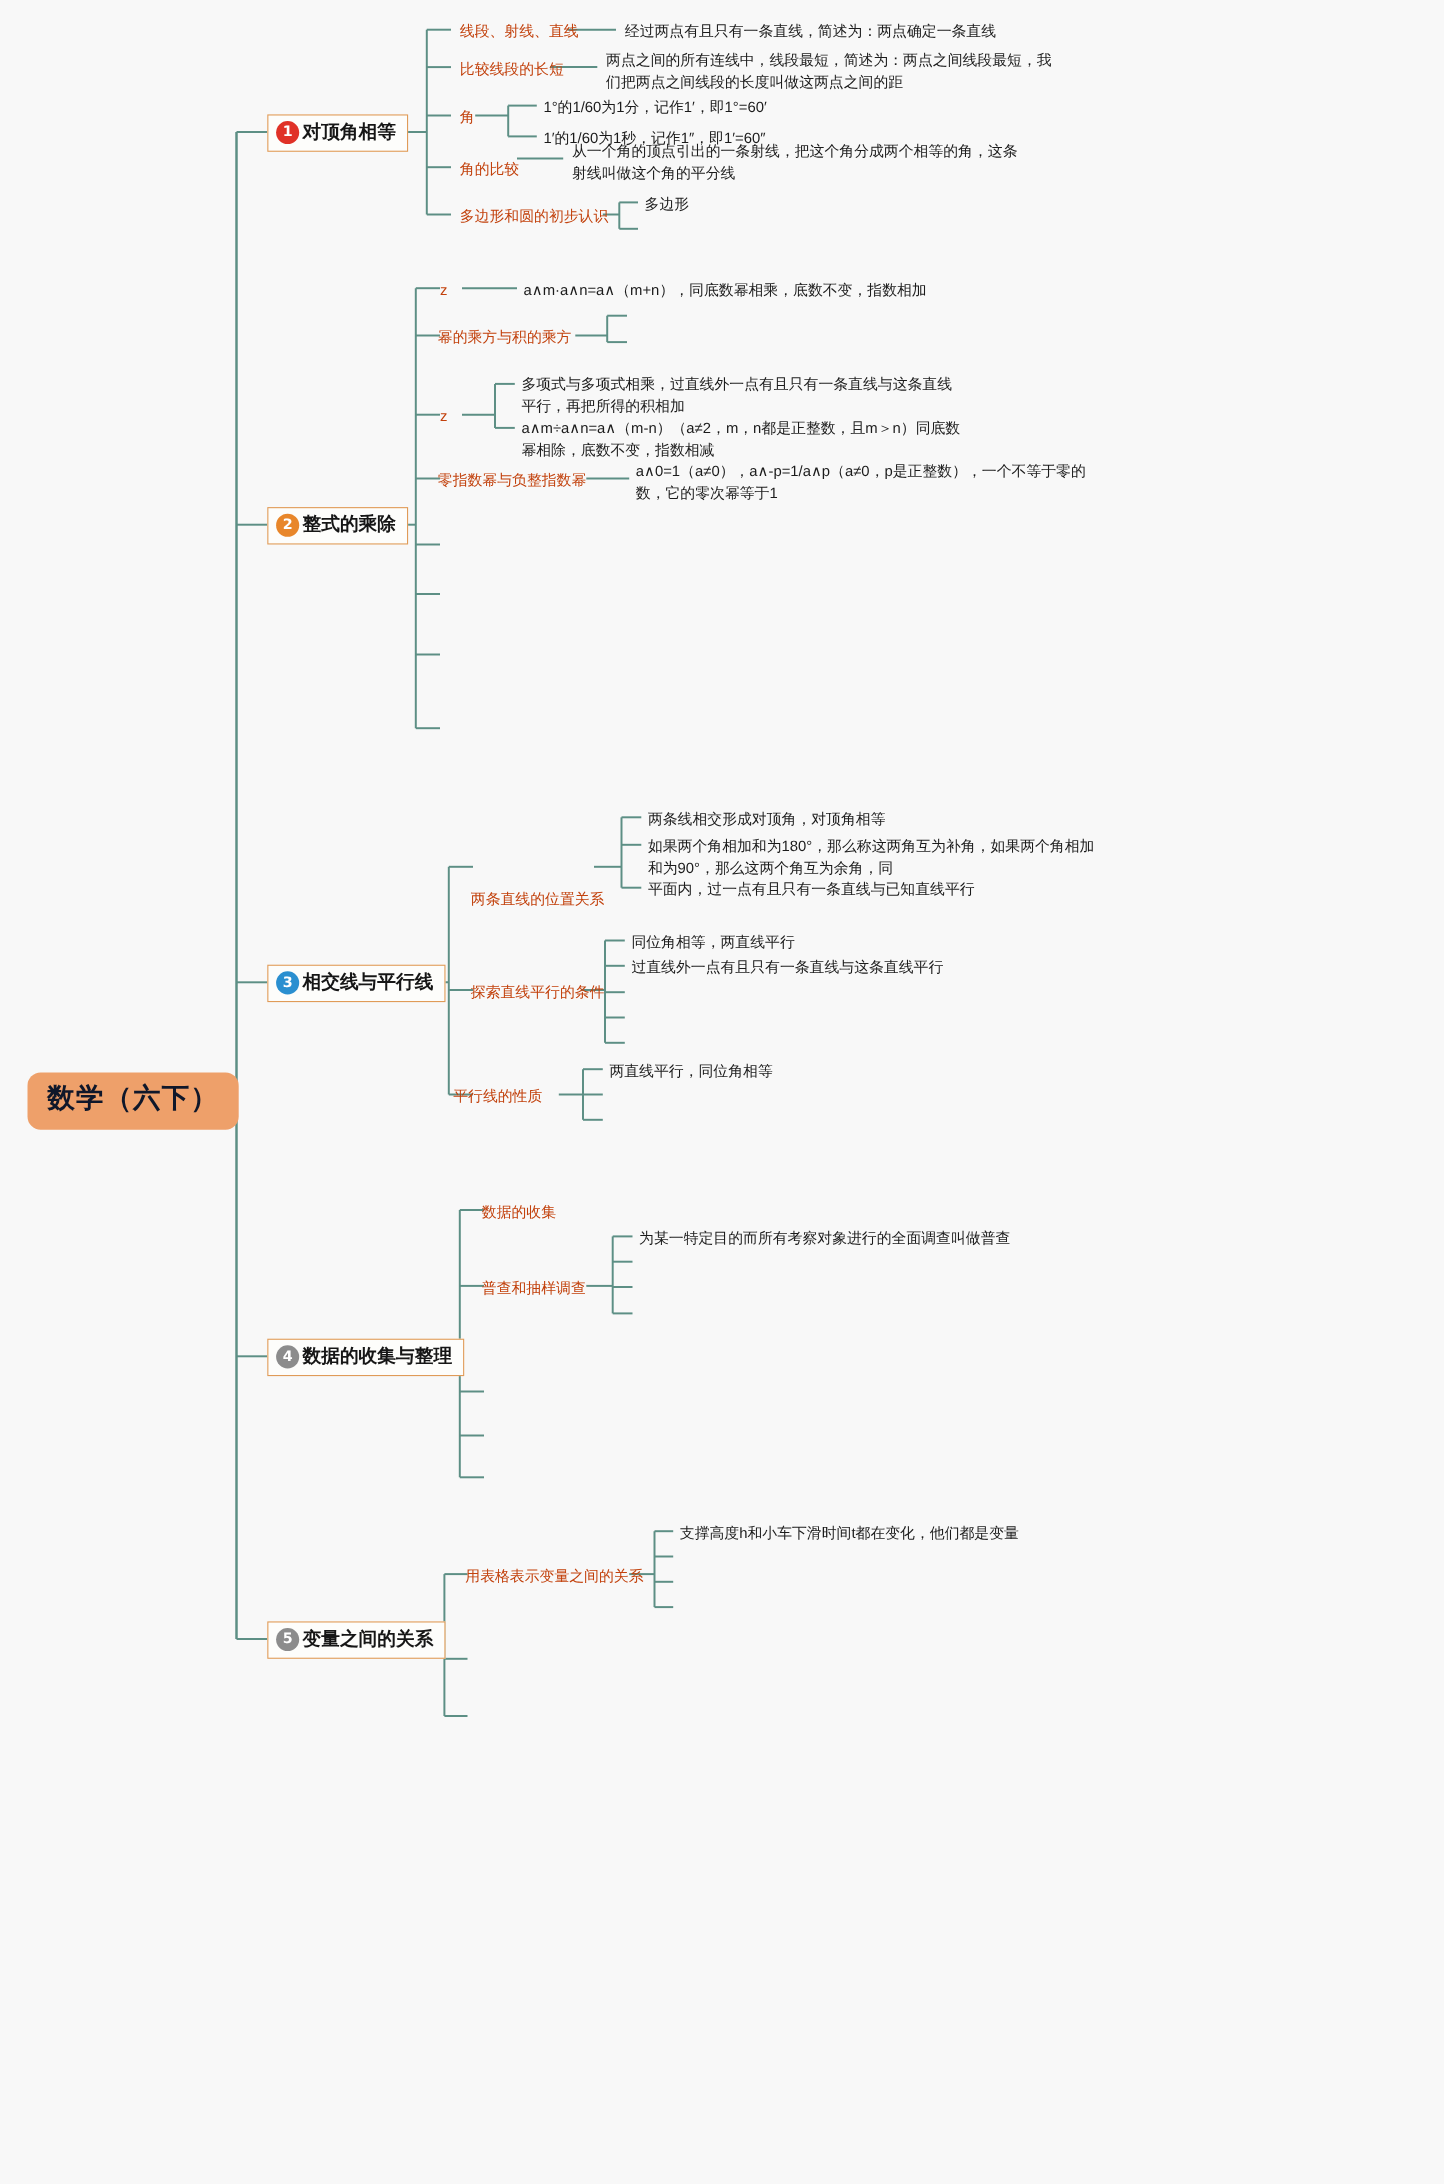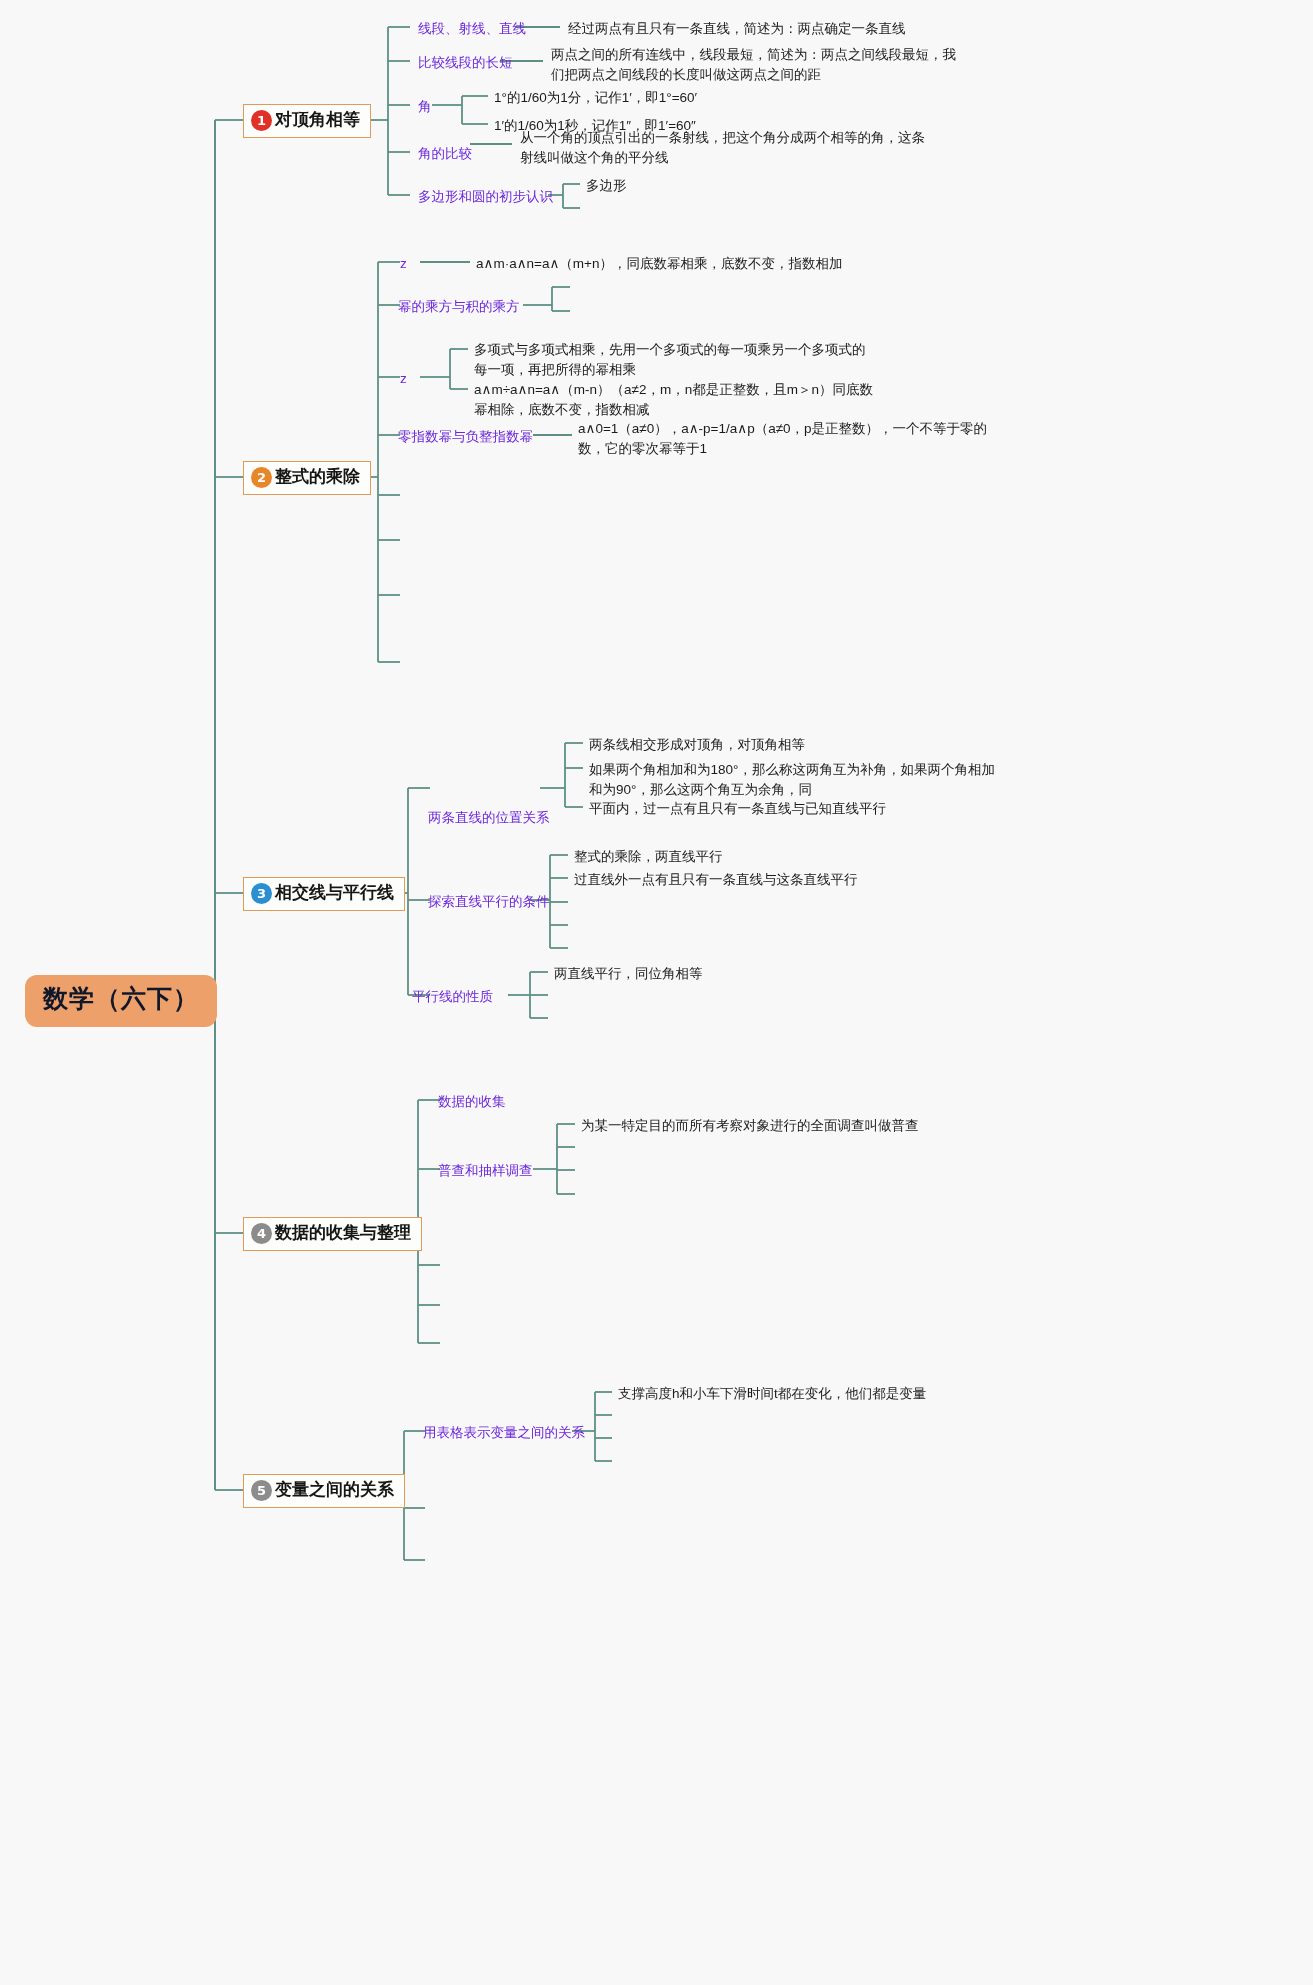--- a/index.html
+++ b/index.html
@@ -67,21 +67,21 @@
     font-weight: bold;
     text-align: center;
     line-height: 21px;
     margin-right: 3px;
     font-family: "DejaVu Sans", sans-serif;
   }
   
   .l2 {
     position: absolute;
     font-size: 13.5px;
-    color: #6d28d9;
+    color: #c2410c;
     white-space: nowrap;
     line-height: 1.45;
   }
   .leaf {
     position: absolute;
     font-size: 13.5px;
     color: #1b1b1b;
     line-height: 1.5;
   }
   .leaf.wrap { white-space: normal; }
@@ -273,21 +273,21 @@
   </div>
 
   <div class="l2" style="left:398px; top:297px;">
     <span>幂的乘方与积的乘方</span>
   </div>
 
   <div class="l2" style="left:400px; top:369px;">
     <span>z</span>
   </div>
   <div class="leaf wrap" style="left:474px; top:340px; width:400px;">
-    <span>多项式与多项式相乘，先用一个多项式的每一项乘另一个多项式的每一项，再把所得的幂相乘</span>
+    <span>多项式与多项式相乘，过直线外一点有且只有一条直线与这条直线平行，再把所得的积相加</span>
   </div>
   <div class="leaf wrap" style="left:474px; top:380px; width:400px;">
     <span>a∧m÷a∧n=a∧（m-n）（a≠2，m，n都是正整数，且m＞n）同底数幂相除，底数不变，指数相减</span>
   </div>
 
   <div class="l2" style="left:398px; top:427px;">
     <span>零指数幂与负整指数幂</span>
   </div>
   <div class="leaf wrap" style="left:578px; top:419px; width:415px;">
     <span>a∧0=1（a≠0），a∧-p=1/a∧p（a≠0，p是正整数），一个不等于零的数，它的零次幂等于1</span>
@@ -308,21 +308,21 @@
     <span>如果两个角相加和为180°，那么称这两角互为补角，如果两个角相加和为90°，那么这两个角互为余角，同</span>
   </div>
   <div class="leaf nowrap" style="left:589px; top:799px;">
     <span>平面内，过一点有且只有一条直线与已知直线平行</span>
   </div>
 
   <div class="l2" style="left:428px; top:892px;">
     <span>探索直线平行的条件</span>
   </div>
   <div class="leaf nowrap" style="left:574px; top:847px;">
-    <span>整式的乘除，两直线平行</span>
+    <span>同位角相等，两直线平行</span>
   </div>
   <div class="leaf nowrap" style="left:574px; top:870px;">
     <span>过直线外一点有且只有一条直线与这条直线平行</span>
   </div>
 
   <div class="l2" style="left:412px; top:987px;text-align:center;">
     <span>平行线的性质</span>
   </div>
   <div class="leaf nowrap" style="left:554px; top:964px;">
     <span>两直线平行，同位角相等</span>

